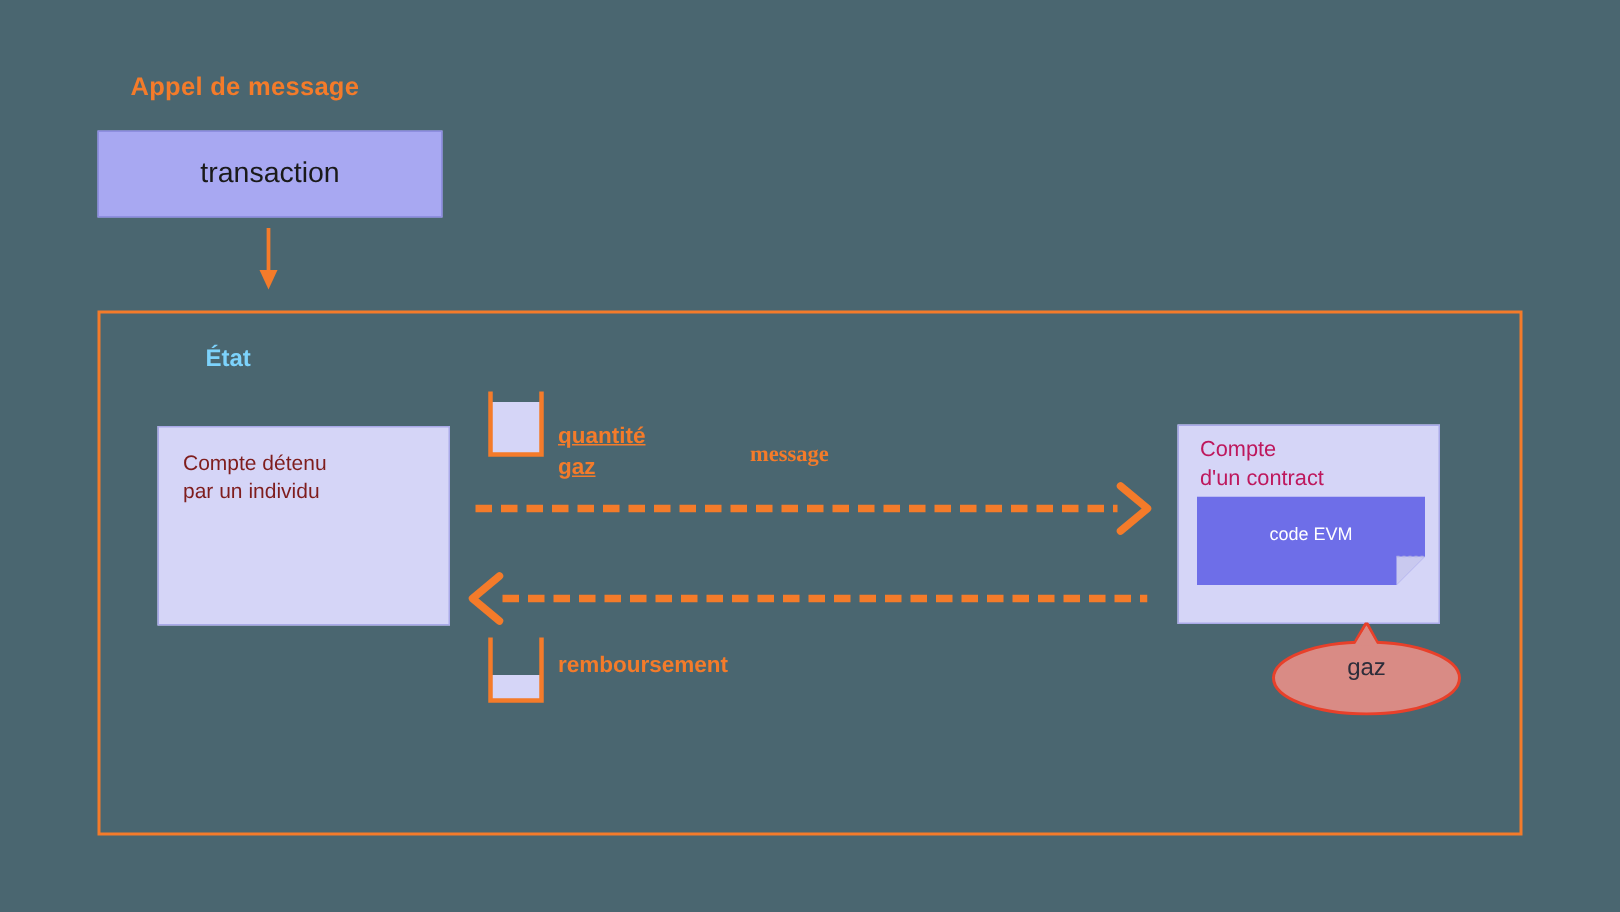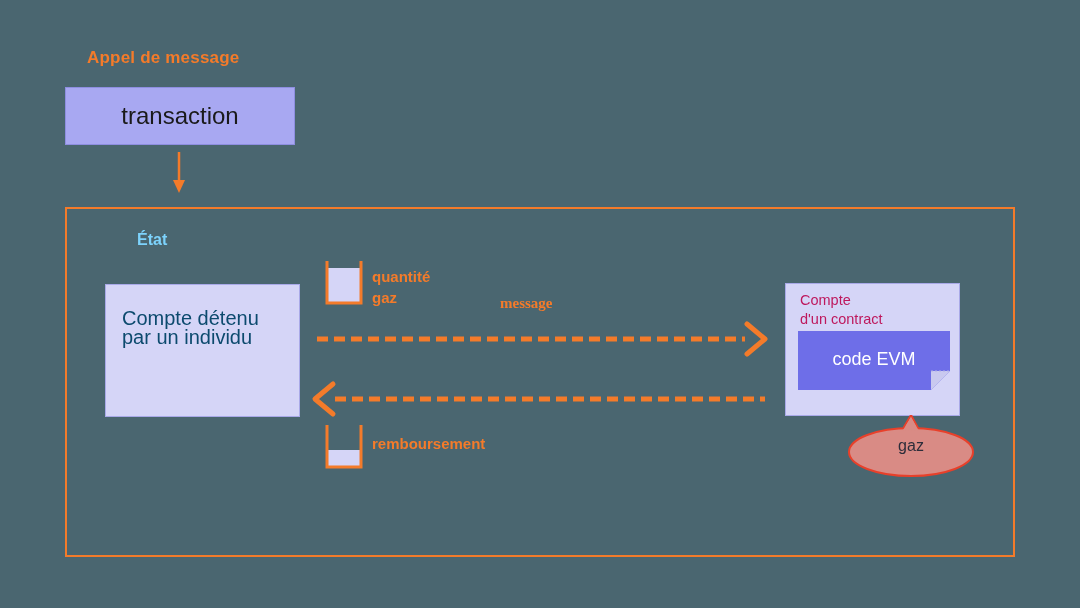--- a/index.html
+++ b/index.html
@@ -40,21 +40,21 @@
     width: 230px;
     height: 58px;
     background: #a8a8f2;
     border: 1px solid #8e8ee0;
     box-sizing: border-box;
     display: flex;
     align-items: center;
     justify-content: center;
   }
   #transaction-label {
-    font-size: 24px;
+    font-size: 19px;
     color: #1a1a1a;
   }
 
   
   #down-arrow {
     left: 163px;
     top: 152px;
     width: 32px;
     height: 42px;
   }
@@ -85,24 +85,24 @@
   }
   #individual-account {
     left: 105px;
     top: 284px;
     width: 195px;
     height: 133px;
   }
   #individual-account .acct-text {
     position: absolute;
     left: 16px;
-    top: 24px;
-    font-size: 20px;
+    top: 14px;
+    font-size: 14px;
     line-height: 19px;
-    color: #0c4a6e;
+    color: #7f1d1d;
     white-space: pre-line;
   }
   #contract-account {
     left: 785px;
     top: 283px;
     width: 175px;
     height: 133px;
   }
   #contract-account .acct-text {
     position: absolute;
@@ -120,21 +120,21 @@
     top: 331px;
     width: 152px;
     height: 59px;
   }
   #evm-label {
     position: absolute;
     left: 0;
     top: 18px;
     width: 152px;
     text-align: center;
-    font-size: 18px;
+    font-size: 12px;
     color: #ffffff;
   }
 
   
   #gaz-bubble {
     left: 847px;
     top: 415px;
     width: 128px;
     height: 62px;
   }
@@ -154,21 +154,21 @@
   #beaker-remb { left: 324px; top: 424px; }
 
   
   .olabel {
     font-size: 15px;
     font-weight: bold;
     color: #f47b2a;
     line-height: 21px;
     white-space: pre-line;
   }
-  #label-quantite-gaz { left: 372px; top: 266px; }
+  #label-quantite-gaz { left: 372px; top: 280px; text-decoration: underline; }
   #label-remboursement { left: 372px; top: 433px; white-space: nowrap; }
   #label-message {
     left: 500px;
     top: 295px;
     font-size: 15px;
     font-weight: bold;
     color: #f47b2a;
     white-space: nowrap;
     font-family: Liberation Serif, serif;
   }

